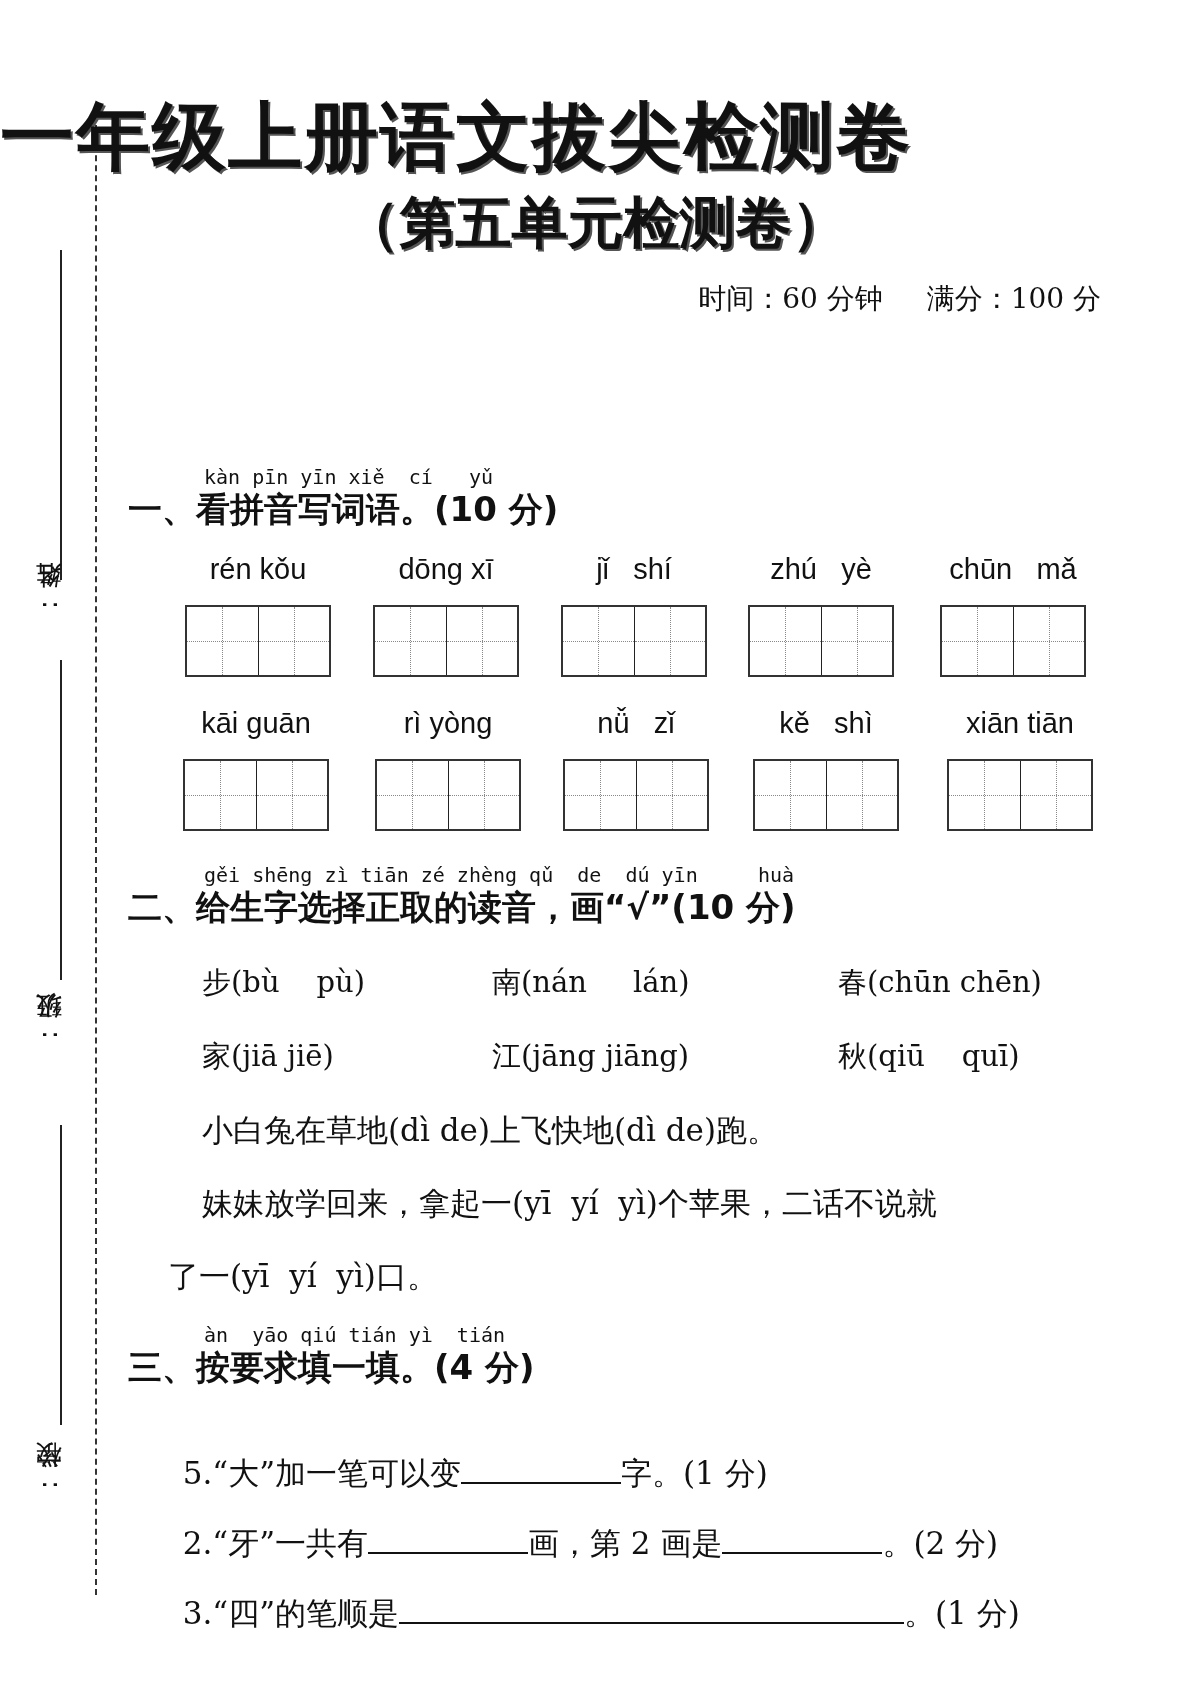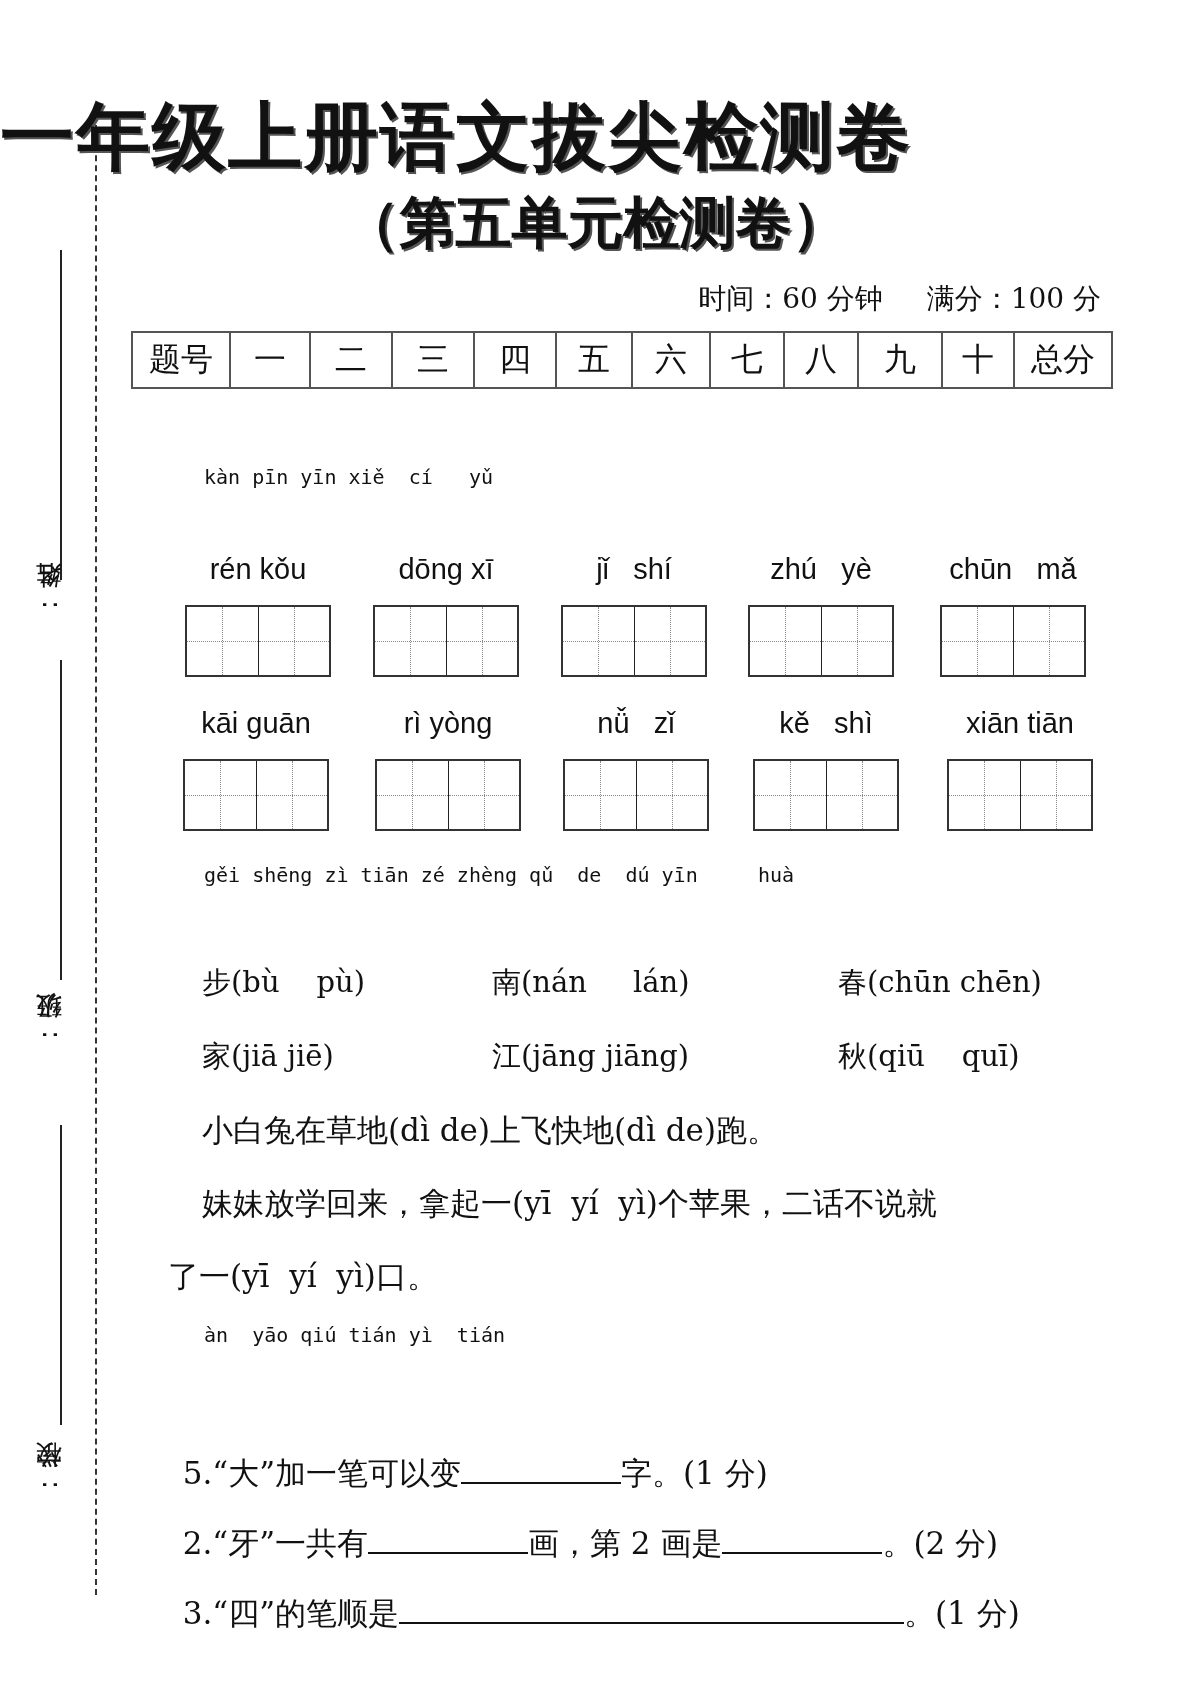--- a/index.html
+++ b/index.html
@@ -54,39 +54,26 @@
 <div class="field-label" style="top:1440px;height:90px;">学校:</div>
 
 <div class="title">一年级上册语文拔尖检测卷</div>
 <div class="subtitle">（第五单元检测卷）</div>
 <div class="meta">
   <span>时间：60 分钟</span><span>满分：100 分</span>
 </div>
 
 <table class="score-table">
   <tbody>
-      <tr>
-    <td style="width:96px">题号</td>
-    <td style="width:78px">一</td>
-    <td style="width:80px">二</td>
-    <td style="width:80px">三</td>
-    <td style="width:80px">四</td>
-    <td style="width:74px">五</td>
-    <td style="width:76px">六</td>
-    <td style="width:72px">七</td>
-    <td style="width:72px">八</td>
-    <td style="width:82px">九</td>
-    <td style="width:70px">十</td>
-    <td style="width:96px">总分</td>
-  </tr>
 </tbody>
   </table>
 
 <div class="section" style="top:487px;">
   <span class="pinyin-over" style="left:76px;">kàn pīn yīn xiě  cí   yǔ</span>
+  <span class="section-title">一、看拼音写词语。(10 分)</span>
 </div>
 
 <div>
   <div class="word" style="left:185px;top:553px;">
     <div class="py">rén kǒu</div>
     <div class="grid">
         <div class="cell"></div>
         <div class="cell"></div>
       </div>
   </div>
@@ -153,36 +140,38 @@
     <div class="py">xiān tiān</div>
     <div class="grid">
         <div class="cell"></div>
         <div class="cell"></div>
       </div>
   </div>
 </div>
 
 <div class="section" style="top:885px;">
   <span class="pinyin-over" style="left:76px;">gěi shēng zì tiān zé zhèng qǔ  de  dú yīn     huà</span>
+  <span class="section-title">二、给生字选择正取的读音，画“√”(10 分)</span>
 </div>
 
 <div class="choice" style="left:202px;top:963px;">步(bù    pù)</div>
 <div class="choice" style="left:492px;top:963px;">南(nán     lán)</div>
 <div class="choice" style="left:838px;top:963px;">春(chūn chēn)</div>
 
 <div class="choice" style="left:202px;top:1037px;">家(jiā jiē)</div>
 <div class="choice" style="left:492px;top:1037px;">江(jāng jiāng)</div>
 <div class="choice" style="left:838px;top:1037px;">秋(qiū    quī)</div>
 
 <div class="line" style="left:202px;top:1110px;">小白兔在草地(dì de)上飞快地(dì de)跑。</div>
 <div class="line" style="left:202px;top:1183px;">妹妹放学回来，拿起一(yī  yí  yì)个苹果，二话不说就</div>
 <div class="line" style="left:168px;top:1256px;">了一(yī  yí  yì)口。</div>
 
 <div class="section" style="top:1345px;">
   <span class="pinyin-over" style="left:76px;">àn  yāo qiú tián yì  tián</span>
+  <span class="section-title">三、按要求填一填。(4 分)</span>
 </div>
 
 <div class="line" style="left:163px;top:1416px;">
   <span>5.“大”加一笔可以变</span><span class="blank" style="width:160px;"></span><span>字。(1 分)</span>
 </div>
 <div class="line" style="left:163px;top:1486px;">
   <span>2.“牙”一共有</span><span class="blank" style="width:160px;"></span><span>画，第 2 画是</span><span class="blank" style="width:160px;"></span><span>。(2 分)</span>
 </div>
 <div class="line" style="left:163px;top:1556px;">
   <span>3.“四”的笔顺是</span><span class="blank" style="width:505px;"></span><span>。(1 分)</span>

